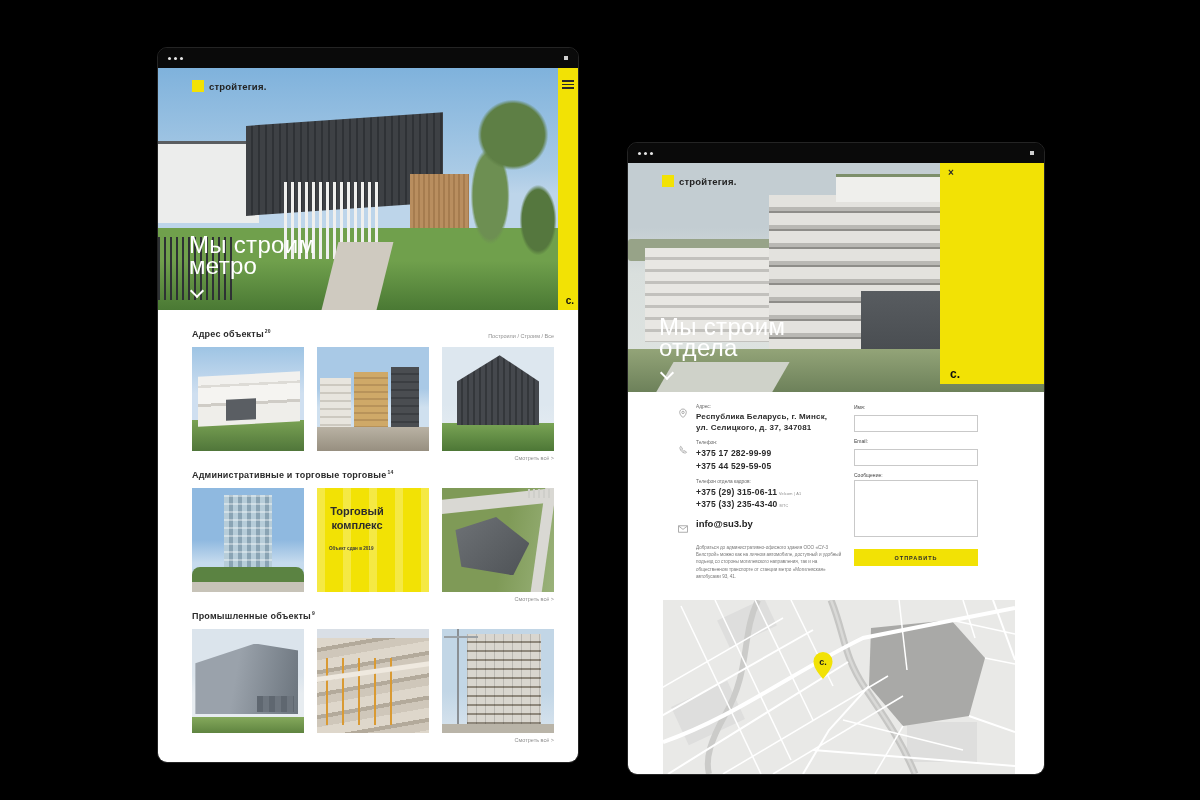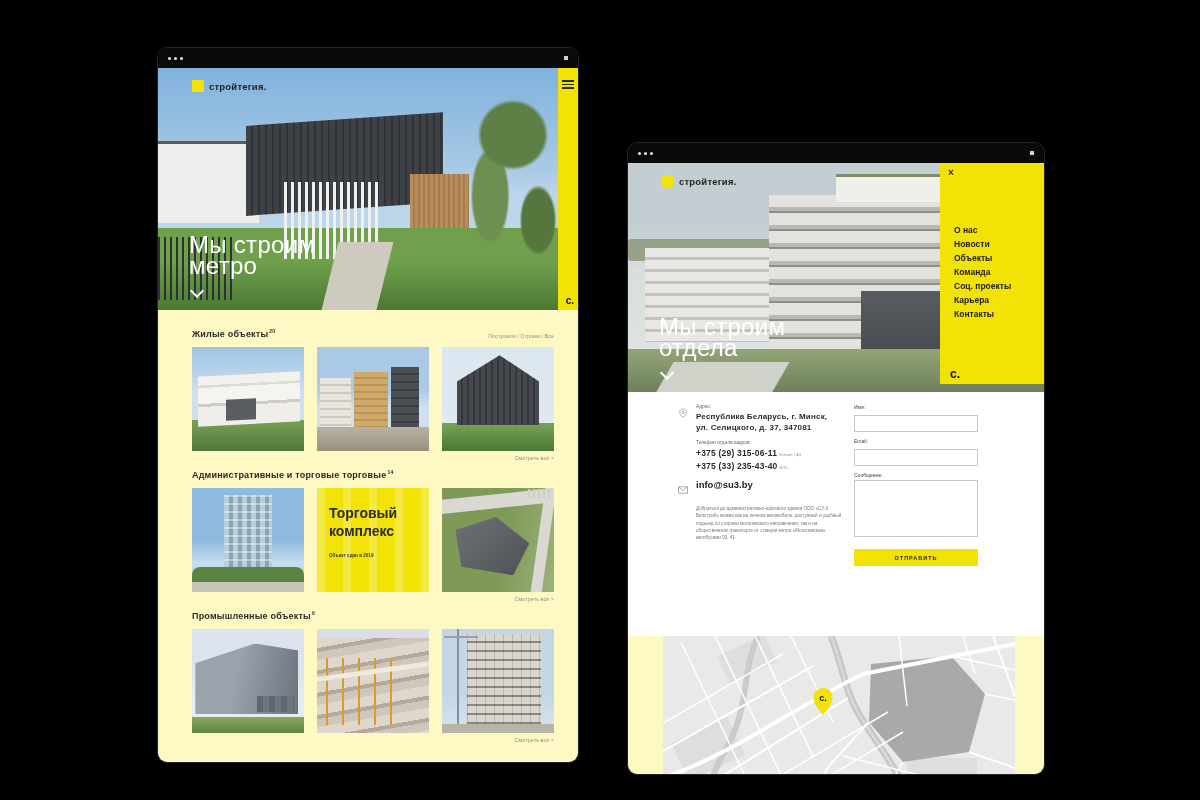--- a/index.html
+++ b/index.html
@@ -6,21 +6,21 @@
   *{ margin:0; padding:0; box-sizing:border-box; }
   html,body{ background:#000; font-family:"Liberation Sans", sans-serif; }
   .stage{ position:relative; width:1200px; height:800px; background:#000; overflow:hidden; }
 
   
   .window{ position:absolute; background:#060606; border:1px solid #242424; border-radius:10px; overflow:hidden; }
   .chrome{ height:20px; background:#0a0a0a; display:flex; align-items:center; padding:0 10px; }
   .dots{ display:flex; gap:3px; }
   .dots i{ width:3px; height:3px; border-radius:50%; background:#e6e6e6; }
   .chrome-close{ margin-left:auto; width:4px; height:4px; background:#cfcfcf; }
-  .page{ position:relative; background:#fef9c3; height:calc(100% - 20px); overflow:hidden; }
+  .page{ position:relative; background:#ffffff; height:calc(100% - 20px); overflow:hidden; }
 
   
   .hero{ position:relative; overflow:hidden; }
   .ph{ position:absolute; display:block; }
   .logo{ position:absolute; top:12px; left:34px; display:flex; align-items:center; gap:5px; z-index:6; }
   .logo-sq{ width:12px; height:12px; background:var(--acc); }
   .logo-tx{ font-size:9.5px; font-weight:700; color:#222; letter-spacing:.2px; }
   .hero-title{ position:absolute; left:31px; bottom:34px; z-index:5; color:#fff; font-size:24px; line-height:21px; font-weight:500; letter-spacing:.3px; }
   .hero-title span{ display:block; }
   .chev{ position:absolute; left:34px; bottom:14px; z-index:5; width:10px; height:10px; border-left:2px solid #fff; border-bottom:2px solid #fff; transform:rotate(-45deg); }
@@ -69,21 +69,21 @@
           clip-path:polygon(0 100%,0 38%,52% 0,100% 38%,100% 100%); }
   .t4{ background:linear-gradient(180deg,#8fb9e0 0 50%,#c6dbee 72%); }
   .t4 .a{ left:29%; width:42%; top:7%; bottom:22%;
           background:repeating-linear-gradient(180deg,rgba(255,255,255,.38) 0 2px,rgba(255,255,255,0) 2px 8px),
                      repeating-linear-gradient(90deg,#b7cdd9 0 5px,#8aa4b4 5px 9px); }
   .t4 .b{ left:0; right:0; bottom:10%; height:14%; background:#5b8342; border-radius:8px 8px 0 0; }
   .t4 .c{ left:0; right:0; bottom:0; height:10%; background:#c7c3b8; }
   .feature{ background:var(--acc); }
   .f-stripe{ position:absolute; inset:0;
      background:repeating-linear-gradient(90deg,rgba(255,255,255,.25) 0 8px,rgba(255,255,255,0) 8px 26px); }
-  .f-title{ position:relative; margin:16px 0 0 12px; width:56px; font-size:14px; font-weight:600; color:#2c2c2c; line-height:1.3; }
+  .f-title{ position:relative; margin:16px 0 0 12px; width:56px; font-size:11px; font-weight:600; color:#2c2c2c; line-height:1.3;text-align:center; }
   .f-sub{ position:relative; margin:13px 0 0 12px; font-size:4.6px; font-weight:700; color:#3a3a3a; }
   .t6{ background:linear-gradient(100deg,#7f9a57 0 55%,#9ab27a 100%); }
   .t6 .a{ left:-10%; right:-10%; top:6%; height:13%; background:#d9d8d3; transform:rotate(-6deg); }
   .t6 .b{ right:4%; top:-5%; bottom:-5%; width:10%; background:#d9d8d3; transform:rotate(8deg); }
   .t6 .c{ left:12%; right:22%; top:28%; bottom:16%; background:linear-gradient(135deg,#6e7276,#4e5256);
           clip-path:polygon(0 22%,55% 0,100% 45%,78% 100%,8% 85%); }
   .t6 .d{ right:1%; top:1%; width:22%; height:9%; background:repeating-linear-gradient(90deg,#cfcfca 0 2px,rgba(0,0,0,0) 2px 5px); }
   .t7{ background:linear-gradient(180deg,#dbe4ec 0 45%,#e7ecf0 62%); }
   .t7 .a{ left:3%; right:5%; top:14%; bottom:18%; background:linear-gradient(100deg,#9aa2ab 0 40%,#6b747d 100%);
           clip-path:polygon(0 28%,58% 0,100% 10%,100% 100%,0 100%); }
@@ -111,21 +111,21 @@
   .hr-dark{ left:56%; right:0; top:56%; bottom:0; background:linear-gradient(180deg,#585c60,#3f4347); }
   .hr-left{ left:4%; width:30%; top:37%; bottom:22%; background:repeating-linear-gradient(180deg,#e8e7e3 0 9px,#c2c1bd 9px 12px); }
   .hr-grass{ left:0; right:0; bottom:0; height:19%; background:linear-gradient(180deg,#93a478,#6d815a); }
   .hr-path{ left:9%; width:28%; bottom:0; height:13%; background:#cfd2c9; transform:skewX(-30deg); }
   .panel{ position:absolute; right:0; top:0; width:104px; height:calc(100% - 8px); background:var(--acc); z-index:8; }
   .panel-close{ position:absolute; top:4px; left:8px; font-size:10px; font-weight:700; color:#2a2a2a; cursor:pointer; }
   .menu{ position:absolute; top:60px; left:14px; display:block; }
   .menu a{ display:block; font-size:8.5px; font-weight:700; color:#1e1e1e; line-height:14px; text-decoration:none; cursor:pointer; }
   .panel-mark{ position:absolute; bottom:3px; left:10px; font-size:12px; font-weight:800; color:#0f0f0f; }
 
-  .contact{ position:relative; height:244px; background:#fff; }
+  .contact{ position:relative; height:208px; background:#fff; }
   .c-left{ position:absolute; left:50px; top:12px; width:172px; }
   .c-row{ display:flex; gap:8px; margin-bottom:7px; }
   .c-ico{ width:10px; flex:0 0 10px; padding-top:1px; }
   .c-label{ font-size:4.8px; color:#666; margin-bottom:2px; }
   .c-strong{ font-size:8px; font-weight:700; color:#2a2a2a; line-height:1.4; letter-spacing:.2px; }
   .c-strong span{ display:block; }
   .c-phone{ font-size:8.5px; font-weight:700; color:#2a2a2a; line-height:1.45; letter-spacing:.2px; }
   .c-sub{ margin:0 0 7px 18px; }
   .c-op{ font-size:3.8px; color:#8a8a8a; font-weight:400; margin-left:2px; }
   .c-email{ font-size:9.5px; font-weight:700; color:#222; cursor:pointer; }
@@ -180,21 +180,21 @@
           <span>Мы строим</span>
           <span>метро</span>
         </div>
         <span class="chev"></span>
       </div>
 
       <div class="sections">
 
         <div class="sec">
           <div class="sec-head">
-            <h3><span>Жилые объекты</span><sup>20</sup></h3>
+            <h3><span>Адрес объекты</span><sup>20</sup></h3>
             <span class="filter">Построили / Строим / Все</span>
           </div>
           <div class="grid">
             <div class="thumb t1">
                 <i class="ph a"></i>
                 <i class="ph b"></i>
                 <i class="ph c"></i>
               </div>
             <div class="thumb t2">
                 <i class="ph a"></i>
@@ -280,29 +280,20 @@
         <i class="ph hr-dark"></i>
         <i class="ph hr-left"></i>
         <i class="ph hr-grass"></i>
         <i class="ph hr-path"></i>
         <div class="logo">
           <span class="logo-sq"></span>
           <span class="logo-tx">стройтегия.</span>
         </div>
         <div class="panel">
           <span class="panel-close">×</span>
-          <nav class="menu">
-            <a>О нас</a>
-            <a>Новости</a>
-            <a>Объекты</a>
-            <a>Команда</a>
-            <a>Соц. проекты</a>
-            <a>Карьера</a>
-            <a>Контакты</a>
-          </nav>
           <span class="panel-mark">с.</span>
         </div>
         <div class="hero-title">
           <span>Мы строим</span>
           <span>отдела</span>
         </div>
         <span class="chev"></span>
       </div>
 
       <div class="contact">
@@ -313,20 +304,32 @@
                   <path d="M5 1C3.1 1 1.7 2.5 1.7 4.4 1.7 7 5 9.6 5 9.6S8.3 7 8.3 4.4C8.3 2.5 6.9 1 5 1Z" fill="none" stroke="#9a9a9a" stroke-width=".8"></path>
                   <circle cx="5" cy="4.4" r="1.2" fill="none" stroke="#9a9a9a" stroke-width=".8"></circle>
                 </svg>
             </span>
             <div>
               <div class="c-label">Адрес:</div>
               <div class="c-strong">
                 <span>Республика Беларусь, г. Минск,</span>
                 <span>ул. Селицкого, д. 37, 347081</span>
               </div>
+            </div>
+          </div>
+          <div class="c-row">
+            <span class="c-ico">
+              <svg viewBox="0 0 10 10" width="10" height="10">
+                  <path d="M2.6 1.4C1.6 2.4 1.7 4.4 3.6 6.3 5.5 8.2 7.5 8.4 8.5 7.4L7 5.7 5.9 6.3C5 5.8 4.3 5.1 3.8 4.1L4.4 3Z" fill="none" stroke="#9a9a9a" stroke-width=".8"></path>
+                </svg>
+            </span>
+            <div>
+              <div class="c-label">Телефон:</div>
+              <div class="c-phone">+375 17 282-99-99</div>
+              <div class="c-phone">+375 44 529-59-05</div>
             </div>
           </div>
           <div class="c-sub">
             <div class="c-label">Телефон отдела кадров:</div>
             <div class="c-phone"><span>+375 (29) 315-06-11</span><span class="c-op">Velcom | A1</span></div>
             <div class="c-phone"><span>+375 (33) 235-43-40</span><span class="c-op">МТС</span></div>
           </div>
           <div class="c-row">
             <span class="c-ico">
               <svg viewBox="0 0 10 8" width="10" height="8">

